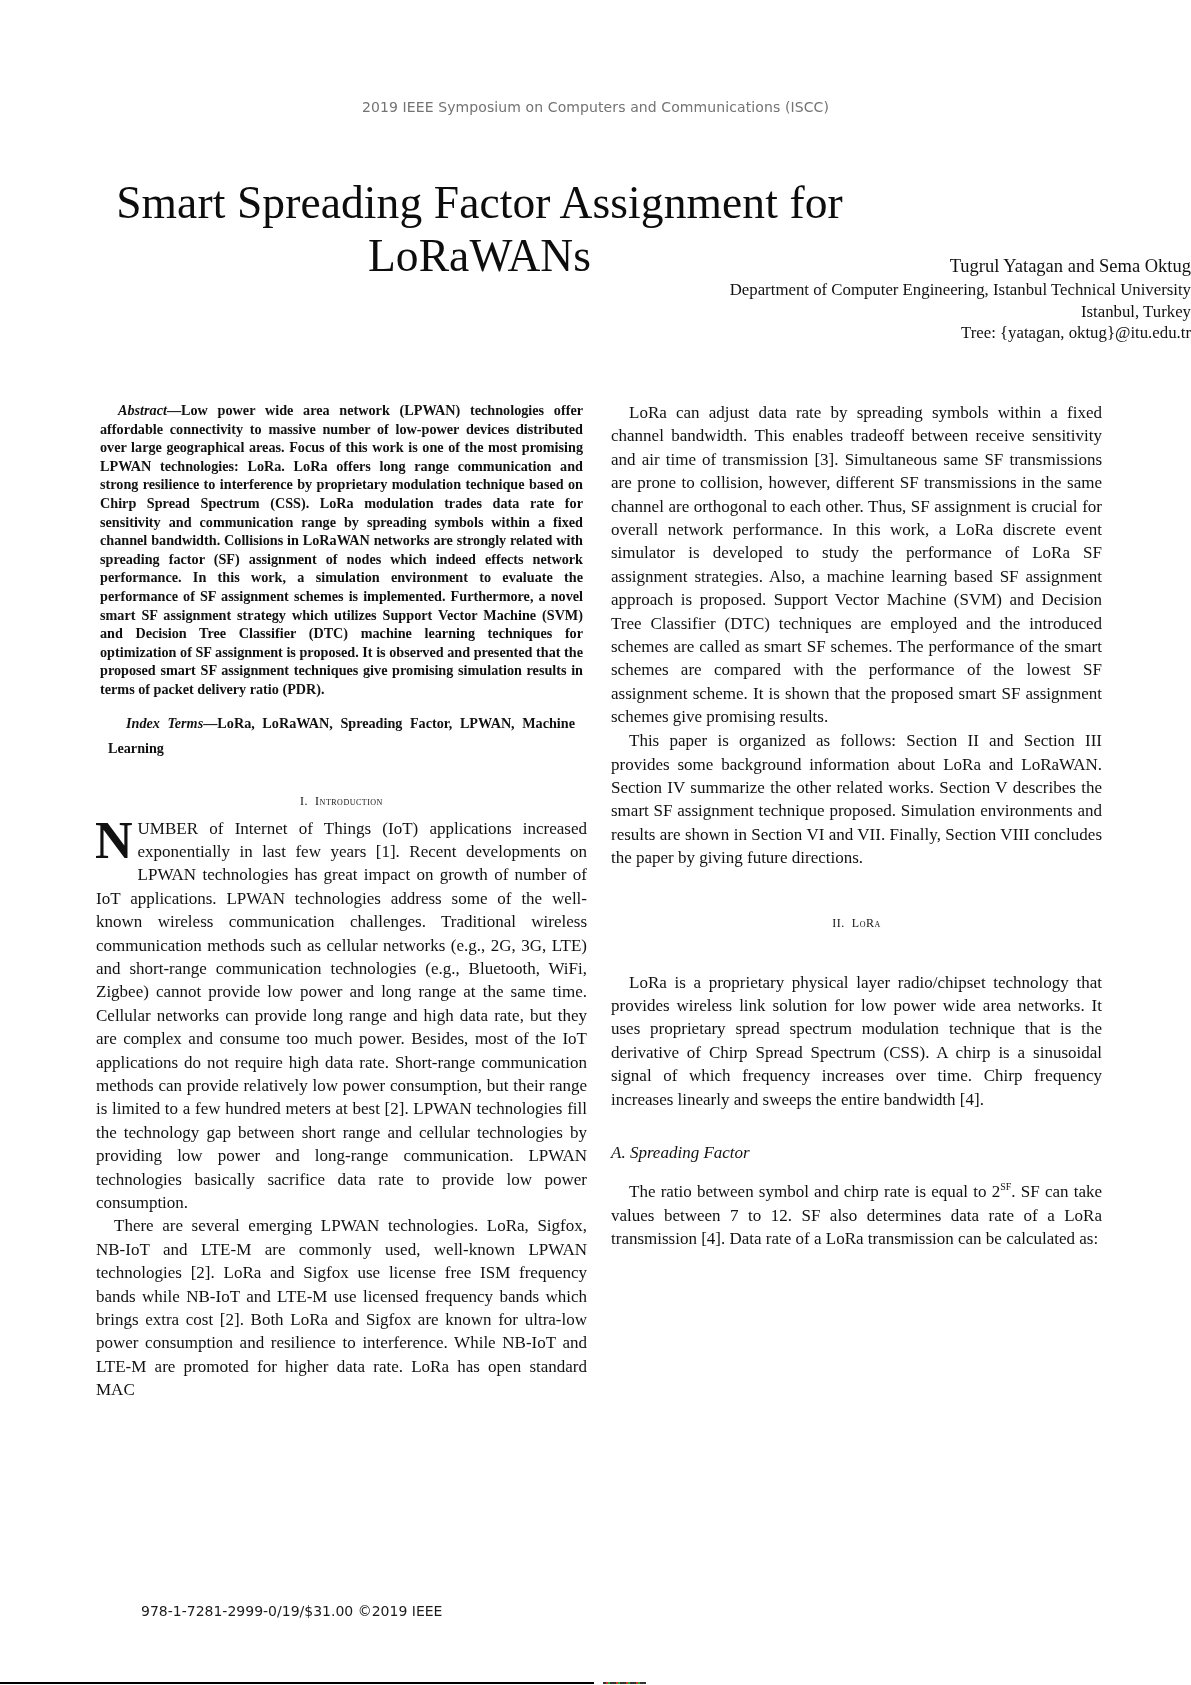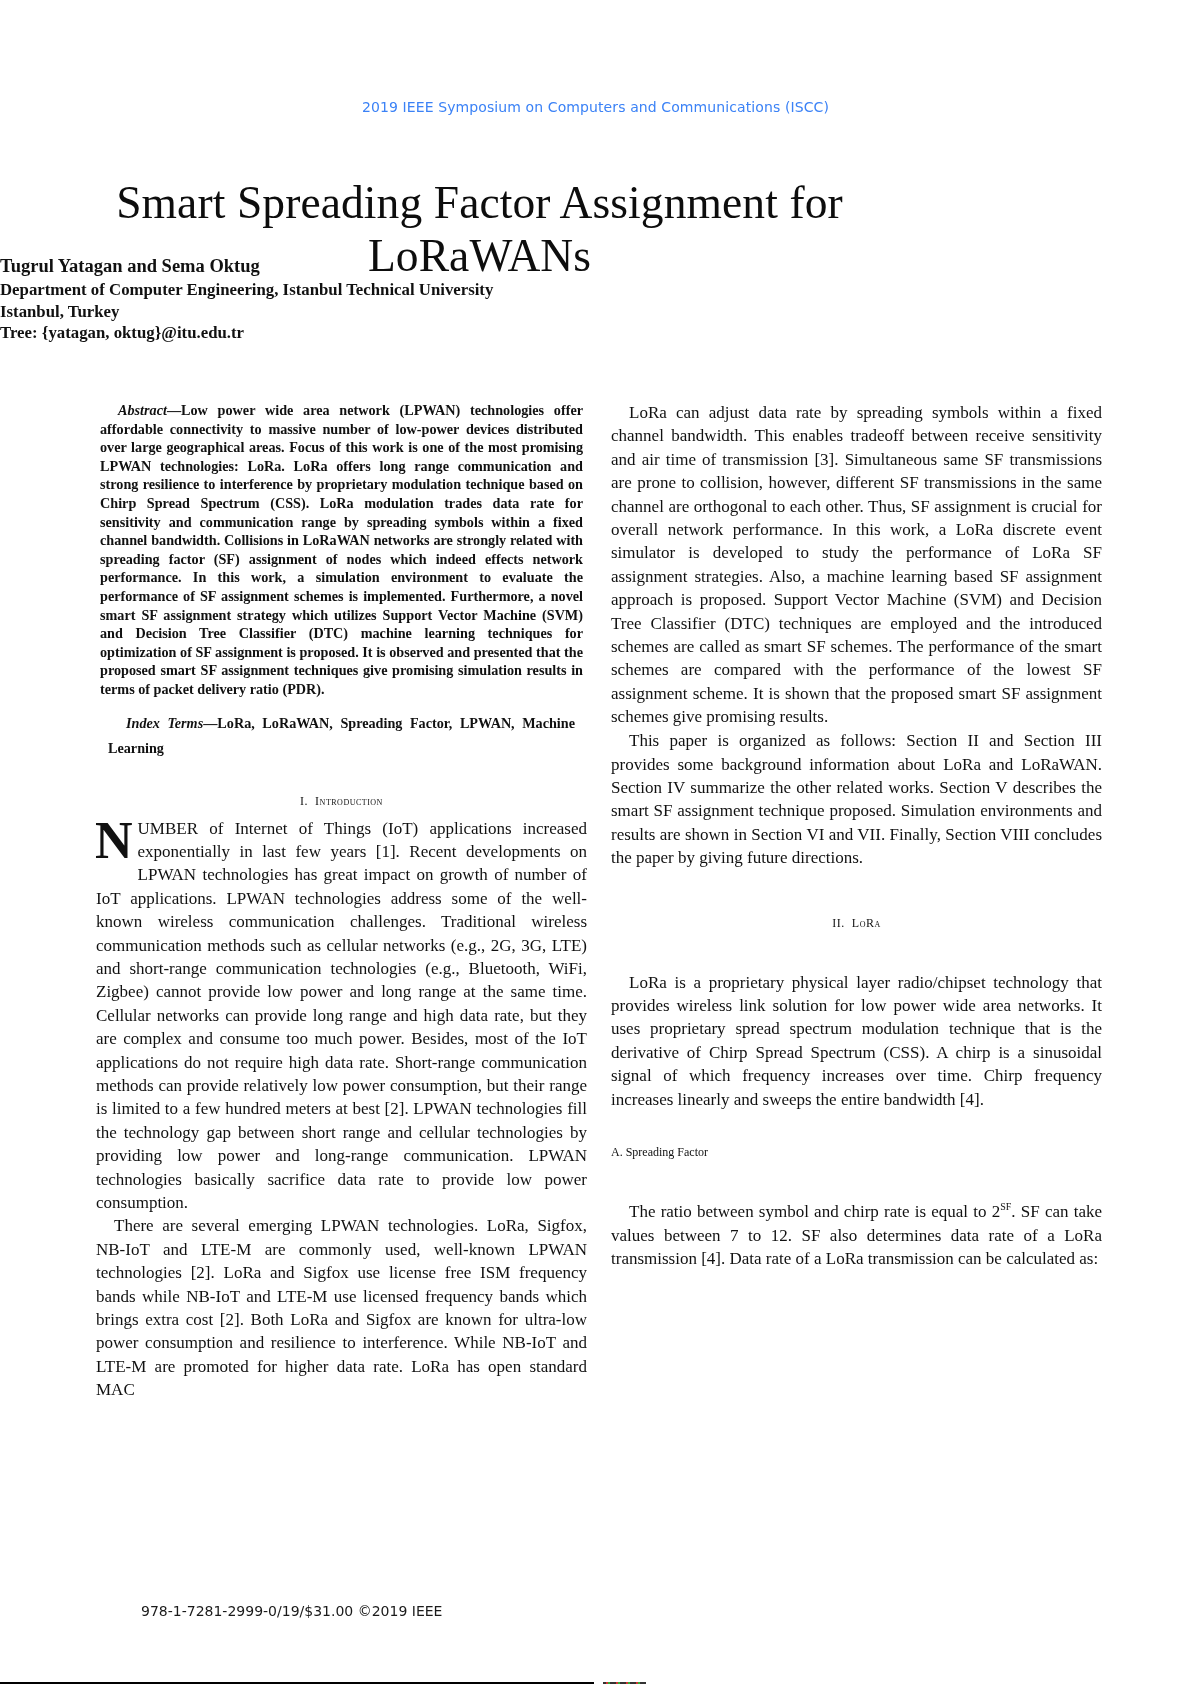--- a/index.html
+++ b/index.html
@@ -17,41 +17,40 @@
     }
     .conf-header {
       position: absolute;
       top: 99px;
       left: 0;
       width: 1191px;
       text-align: center;
       font-family: "DejaVu Sans", "Liberation Sans", sans-serif;
       font-size: 14px;
       letter-spacing: 0.1px;
-      color: #3b82f6;
+      color: #737373;
     }
     .title {
       position: absolute;
       top: 176px;
       left: 0;
       width: 959px;
       text-align: center;
       font-size: 45.5px;
       font-weight: normal;
       margin: 0;
       color: #0d0d0d;
       letter-spacing: 0.1px;
     }
     .authors-block {
       position: absolute;
       top: 254px;
       left: 0;
       width: 1191px;
-      text-align: left;
-      font-weight: bold;
+      text-align: right;
     }
     .authors-block .authors {
       font-size: 18.5px;
       line-height: 24px;
       margin-bottom: 1px;
     }
     .authors-block .aff {
       font-size: 16.8px;
       line-height: 21.7px;
     }
@@ -115,22 +114,23 @@
     }
     .dropcap {
       float: left;
       font-size: 52px;
       line-height: 40px;
       font-weight: bold;
       margin: 4px 5px 0 -1px;
       height: 44px;
     }
     .subsection {
-      font-size: 12px;
-      margin: 30px 0 36px 0;
+      font-style: italic;
+      font-size: 17px;
+      margin: 30px 0 16px 0;
       line-height: 23.4px;
     }
     sup { font-size: 10px; line-height: 0; vertical-align: 7px; }
 
     .footer-copyright {
       position: absolute;
       top: 1603px;
       left: 141px;
       font-family: "DejaVu Sans", "Liberation Sans", sans-serif;
       font-size: 14px;

